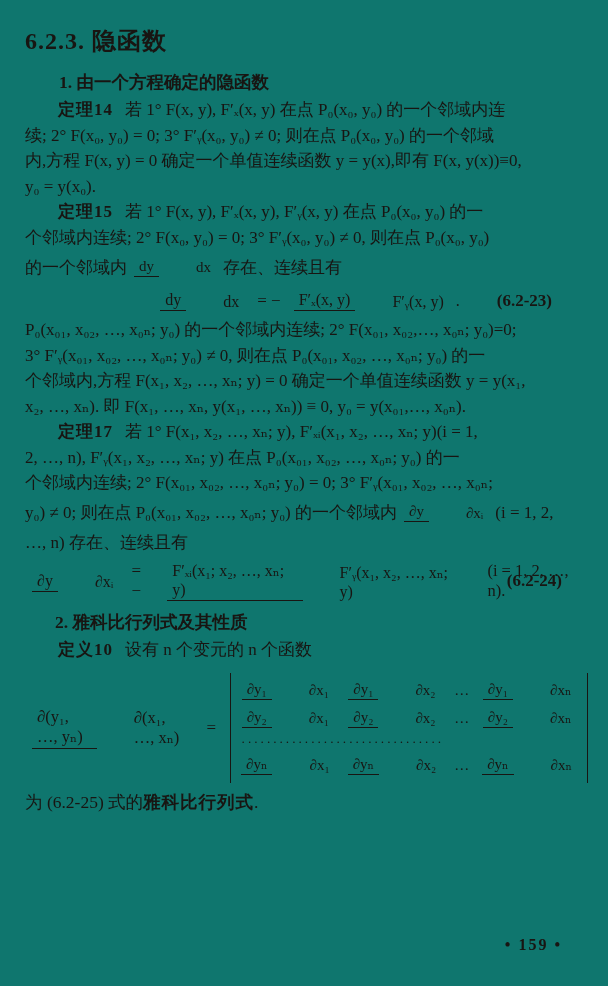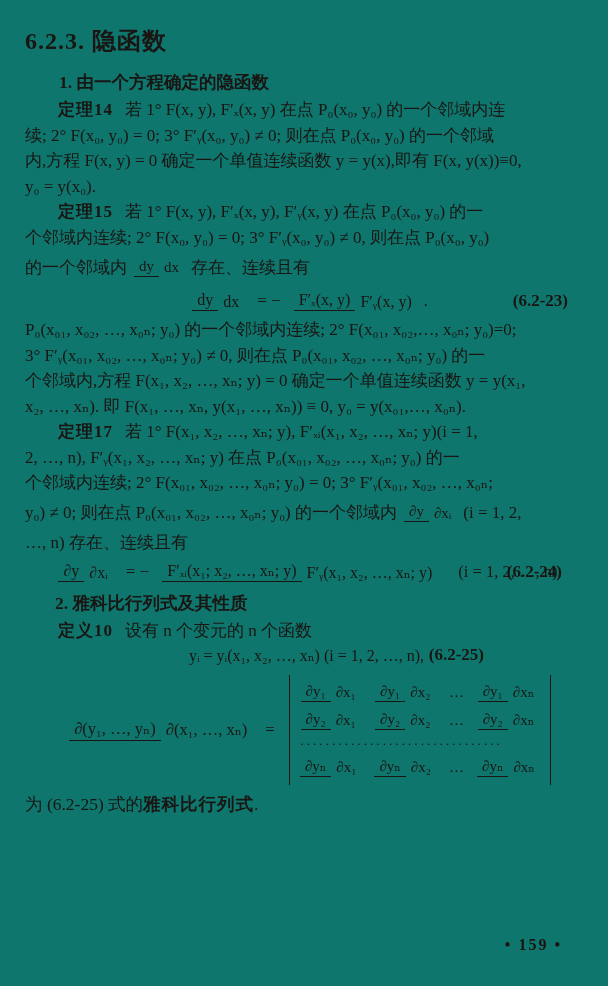--- a/index.html
+++ b/index.html
@@ -10,21 +10,21 @@
     box-sizing:border-box;padding:26px 20px 0 25px;overflow:hidden;
   }
   .heading{font-size:24px;font-weight:bold;letter-spacing:1px;height:34px;line-height:30px;margin-bottom:9px;}
   .subhead{font-size:17.5px;font-weight:bold;padding-left:34px;height:26px;line-height:26px;margin-bottom:2px;}
   .line{font-size:17px;line-height:25.5px;height:25.5px;white-space:nowrap;}
   .line.indent{padding-left:33px;}
   .thm-label{font-weight:bold;margin-right:12px;letter-spacing:1px;}
   .fracline{display:flex;align-items:center;height:34px;font-size:17px;white-space:nowrap;}
   .frac{display:inline-flex;align-items:center;font-size:15px;line-height:17px;margin:0 7px;vertical-align:middle;}
   .frac .num{padding:0 5px 1px 5px;border-bottom:1.6px solid #181512;}
-  .frac .den{padding:1px 5px 0 5px;}
+  .frac .den{padding:1px 5px 0 5px;margin-left:32px;}
   .eqblock{position:relative;display:flex;align-items:center;justify-content:center;margin:6px 0;}
   .eqblock .frac{font-size:16px;line-height:19px;}
   .eqop{font-size:17px;margin:0 6px;}
   .eqtag{position:absolute;font-size:17px;font-weight:bold;}
   .eqcond{font-size:16.5px;margin-left:14px;}
   .jac{display:flex;align-items:center;justify-content:center;margin:10px 0 6px 0;}
   .jac .lhs .frac{font-size:16.5px;line-height:20px;}
   .matrix{border-left:1.8px solid #181512;border-right:1.8px solid #181512;padding:8px 10px;margin-left:8px;
           display:grid;grid-template-columns:repeat(4,auto);column-gap:13px;row-gap:9px;align-items:center;justify-items:center;}
   .matrix .frac{font-size:15px;line-height:17px;margin:0;}
@@ -63,21 +63,21 @@
     <span class="frac">
       <span class="num">dy</span>
       <span class="den">dx</span>
     </span>
     <span class="eqop">= −</span>
     <span class="frac">
       <span class="num">F′ₓ(x, y)</span>
       <span class="den">F′ᵧ(x, y)</span>
     </span>
     <span>.</span>
-    <span class="eqtag" style="right:20px;">(6.2-23)</span>
+    <span class="eqtag" style="right:36px;">(6.2-23)</span>
   </div>
 
   <div class="line">P₀(x₀₁, x₀₂, …, x₀ₙ; y₀) 的一个邻域内连续; 2° F(x₀₁, x₀₂,…, x₀ₙ; y₀)=0;</div>
   <div class="line">3° F′ᵧ(x₀₁, x₀₂, …, x₀ₙ; y₀) ≠ 0, 则在点 P₀(x₀₁, x₀₂, …, x₀ₙ; y₀) 的一</div>
   <div class="line">个邻域内,方程 F(x₁, x₂, …, xₙ; y) = 0 确定一个单值连续函数 y = y(x₁,</div>
   <div class="line">x₂, …, xₙ). 即 F(x₁, …, xₙ, y(x₁, …, xₙ)) ≡ 0, y₀ = y(x₀₁,…, x₀ₙ).</div>
 
   <div class="line indent"><span class="thm-label">定理17</span><span>若 1° F(x₁, x₂, …, xₙ; y), F′ₓᵢ(x₁, x₂, …, xₙ; y)(i = 1,</span></div>
   <div class="line">2, …, n), F′ᵧ(x₁, x₂, …, xₙ; y) 在点 P₀(x₀₁, x₀₂, …, x₀ₙ; y₀) 的一</div>
   <div class="line">个邻域内连续; 2° F(x₀₁, x₀₂, …, x₀ₙ; y₀) = 0; 3° F′ᵧ(x₀₁, x₀₂, …, x₀ₙ;</div>
@@ -102,24 +102,20 @@
       <span class="den">F′ᵧ(x₁, x₂, …, xₙ; y)</span>
     </span>
     <span class="eqcond">(i = 1, 2, …, n).</span>
     <span class="eqtag" style="right:26px;">(6.2-24)</span>
   </div>
 
   <div class="subhead" style="padding-left:30px;margin-top:8px;">2. 雅科比行列式及其性质</div>
 
   <div class="line indent"><span class="thm-label">定义10</span><span>设有 n 个变元的 n 个函数</span></div>
 
-  <div class="eqblock" style="margin:2px 0;">
-    <span>yᵢ = yᵢ(x₁, x₂, …, xₙ)   (i = 1, 2, …, n),</span>
-    <span class="eqtag" style="right:104px;">(6.2-25)</span>
-  </div>
 
 
   <div class="jac">
     <span class="lhs">
       <span class="frac">
         <span class="num">∂(y₁, …, yₙ)</span>
         <span class="den">∂(x₁, …, xₙ)</span>
       </span>
     </span>
     <span class="eqop">=</span>

